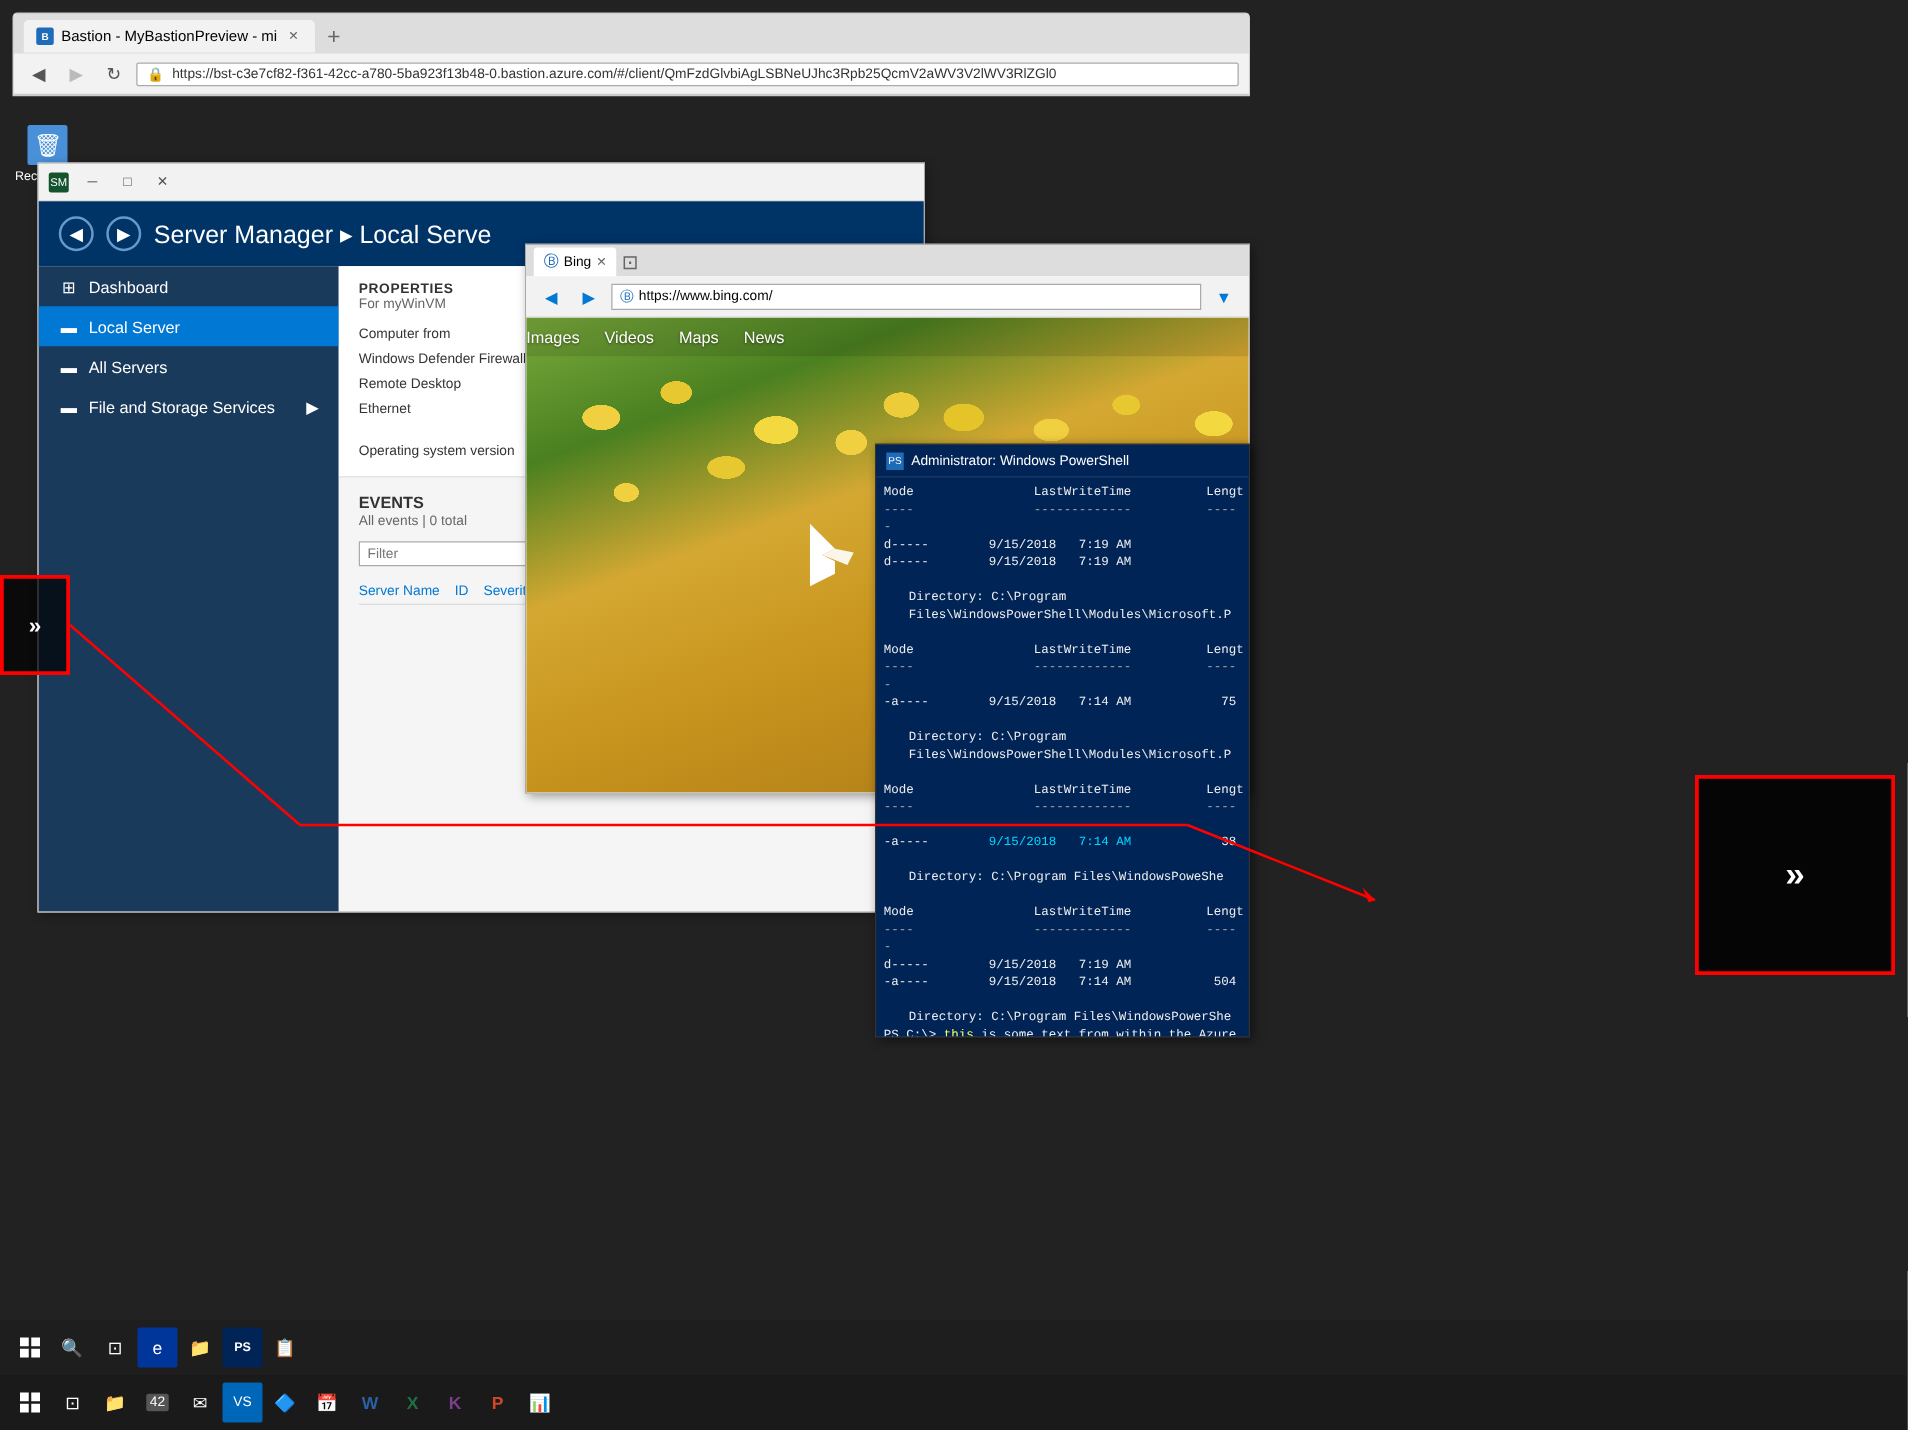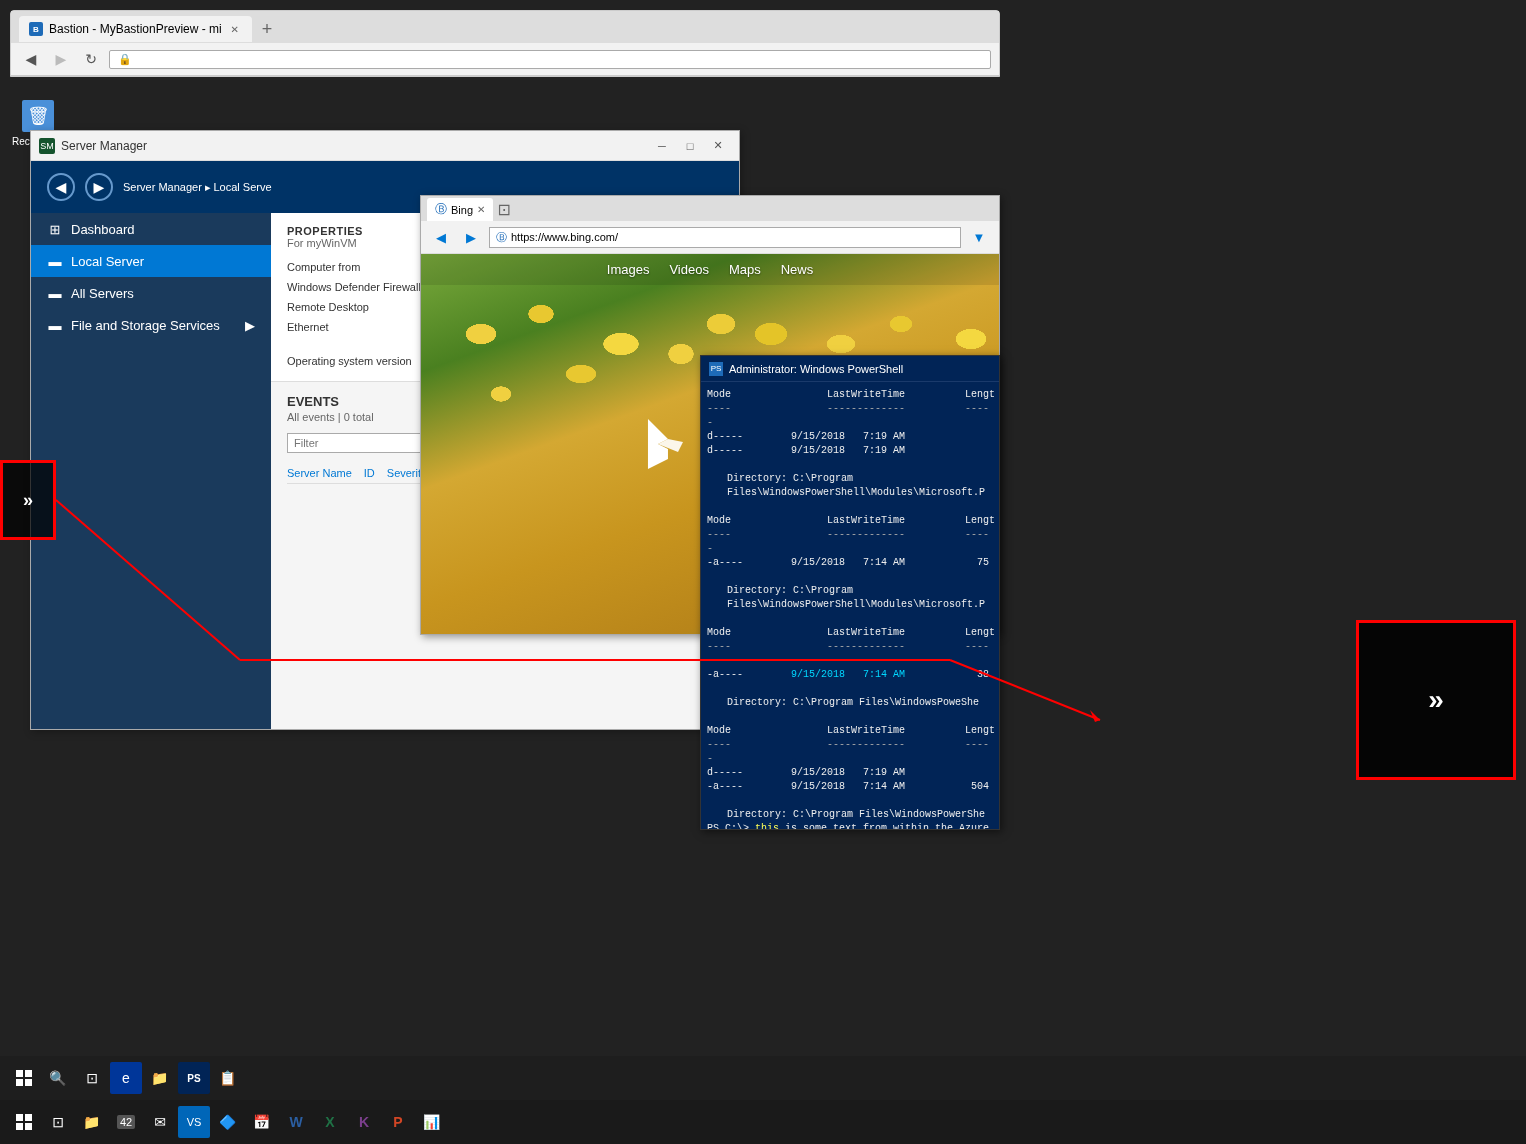--- a/index.html
+++ b/index.html
@@ -336,21 +336,20 @@
         radial-gradient(ellipse 28px 18px at 420px 90px, #f0d040 50%, transparent 51%),
         radial-gradient(ellipse 22px 16px at 480px 70px, #e8c830 50%, transparent 51%),
         radial-gradient(ellipse 30px 20px at 550px 85px, #f4d840 50%, transparent 51%);
     }
     .bing-nav-links {
       position: absolute;
       top: 0;
       left: 0;
       right: 0;
       display: flex;
-      justify-content: center;
       gap: 20px;
       padding: 8px 0;
       background: rgba(0,0,0,0.1);
     }
     .bing-nav-link {
       color: white;
       font-size: 13px;
       text-decoration: none;
       cursor: pointer;
       text-shadow: 0 1px 2px rgba(0,0,0,0.5);
@@ -538,40 +537,40 @@
       <span class="tab-close">✕</span>
     </div>
     <span class="tab-new">+</span>
   </div>
   <div class="browser-nav">
     <button class="nav-btn">◀</button>
     <button class="nav-btn disabled">▶</button>
     <button class="nav-btn">↻</button>
     <div class="address-bar">
       <span class="lock-icon">🔒</span>
+      <span style="overflow:hidden;text-overflow:ellipsis;white-space:nowrap;font-size:11px;">https://bst-c3e7cf82-f361-42cc-a780-5ba923f13b48-0.bastion.azure.com/#/client/QmFzdGlvbiAgLSBNeUJhc3Rpb25QcmV2aWV3V2lWV3RlZGl0</span>
     </div>
   </div>
 </div>
 
 <div class="server-manager">
 
   <div class="sm-titlebar">
     <div class="sm-title-icon">SM</div>
-    <span class="sm-title-text">Server Manager</span>
     <div class="sm-win-btns">
       <button class="sm-win-btn">─</button>
       <button class="sm-win-btn">□</button>
       <button class="sm-win-btn close">✕</button>
     </div>
   </div>
 
   <div class="sm-header">
     <button class="sm-nav-btn">◀</button>
     <button class="sm-nav-btn">▶</button>
-    <span class="sm-header-title" style="font-size:11px;">Server Manager ▸ Local Serve</span>
+    <span class="sm-header-title" style="font-size:20px;">Server Manager ▸ Local Serve</span>
   </div>
 
   <div class="sm-body">
 
     <div class="sm-sidebar">
       <div class="sm-sidebar-item">
         <div class="sm-sidebar-icon">⊞</div>
         <span>Dashboard</span>
       </div>
       <div class="sm-sidebar-item active">

